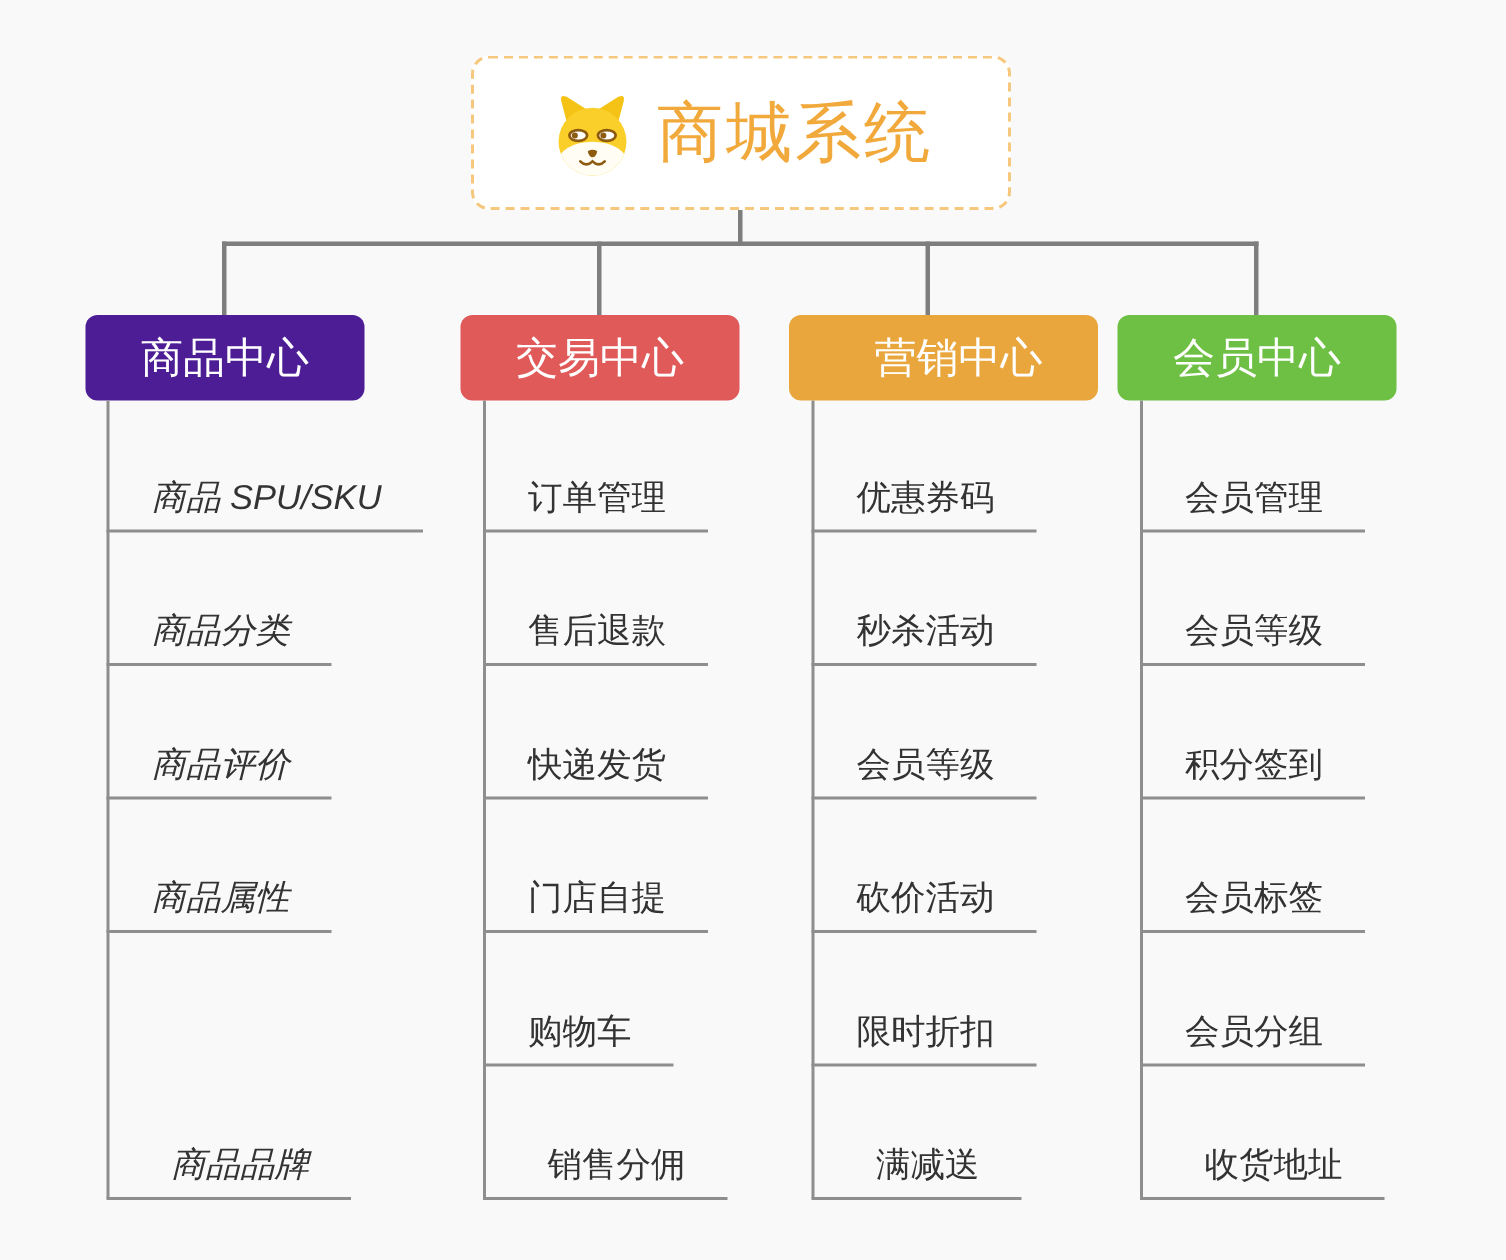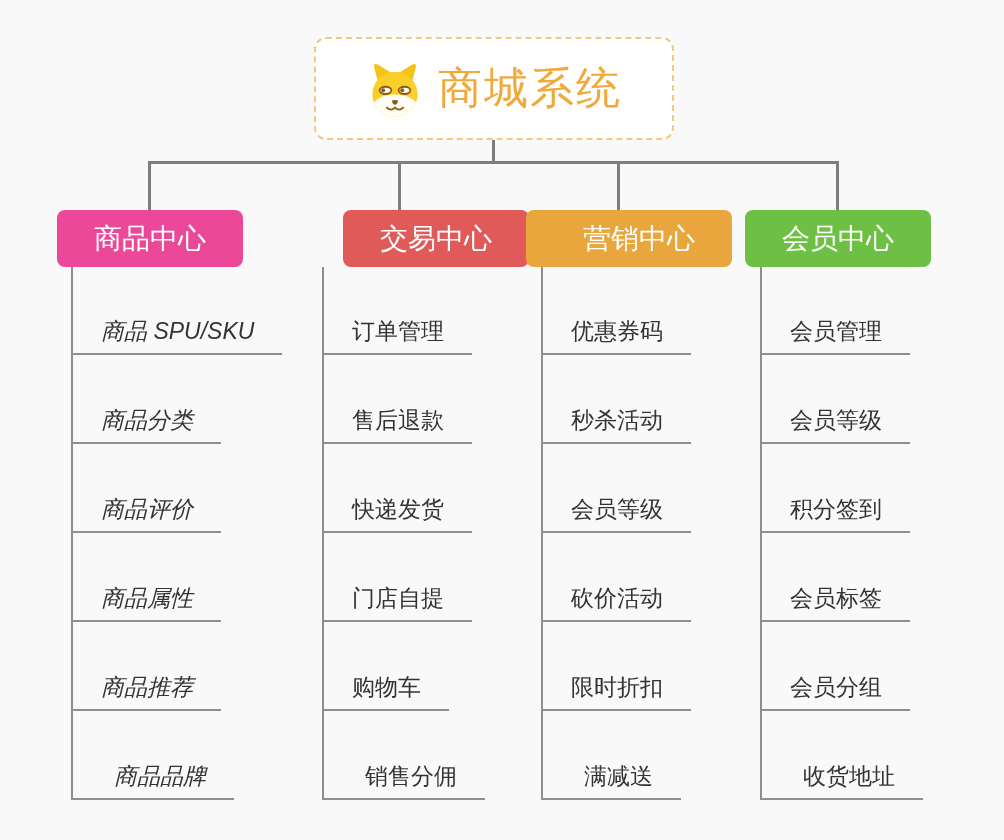--- a/index.html
+++ b/index.html
@@ -125,35 +125,34 @@
     <span class="root-title">商城系统</span>
   </div>
 
   <div class="line root-stem"></div>
   <div class="line trunk"></div>
   <div class="line drop drop1"></div>
   <div class="line drop drop2"></div>
   <div class="line drop drop3"></div>
   <div class="line drop drop4"></div>
 
-  <div class="bbox b1" style="background: #ec4899;">商品中心</div>
-  <div class="bbox b2" style="background: rgb(225, 90, 90); margin-left: 36px;">交易中心</div>
+  <div class="bbox b1" style="background: #4c1d95;">商品中心</div>
+  <div class="bbox b2" style="background: rgb(225, 90, 90);">交易中心</div>
   <div class="bbox b3" style="background: rgb(233, 166, 61); padding-left: 20px;">营销中心</div>
   <div class="bbox b4" style="background: rgb(109, 192, 67);">会员中心</div>
 
   <div class="vline v1"></div>
   <div class="vline v2"></div>
   <div class="vline v3"></div>
   <div class="vline v4"></div>
 
   <div class="item c1 r1">商品 SPU/SKU</div>
   <div class="item c1 r2">商品分类</div>
   <div class="item c1 r3">商品评价</div>
   <div class="item c1 r4">商品属性</div>
-  <div class="item c1 r5">商品推荐</div>
   <div class="item c1 r6">商品品牌</div>
 
   <div class="item c2 r1">订单管理</div>
   <div class="item c2 r3">快递发货</div>
   <div class="item c2 r2">售后退款</div>
   <div class="item c2 r4">门店自提</div>
   <div class="item c2 r5">购物车</div>
   <div class="item c2 r6">销售分佣</div>
 
   <div class="item c3 r1">优惠券码</div>

